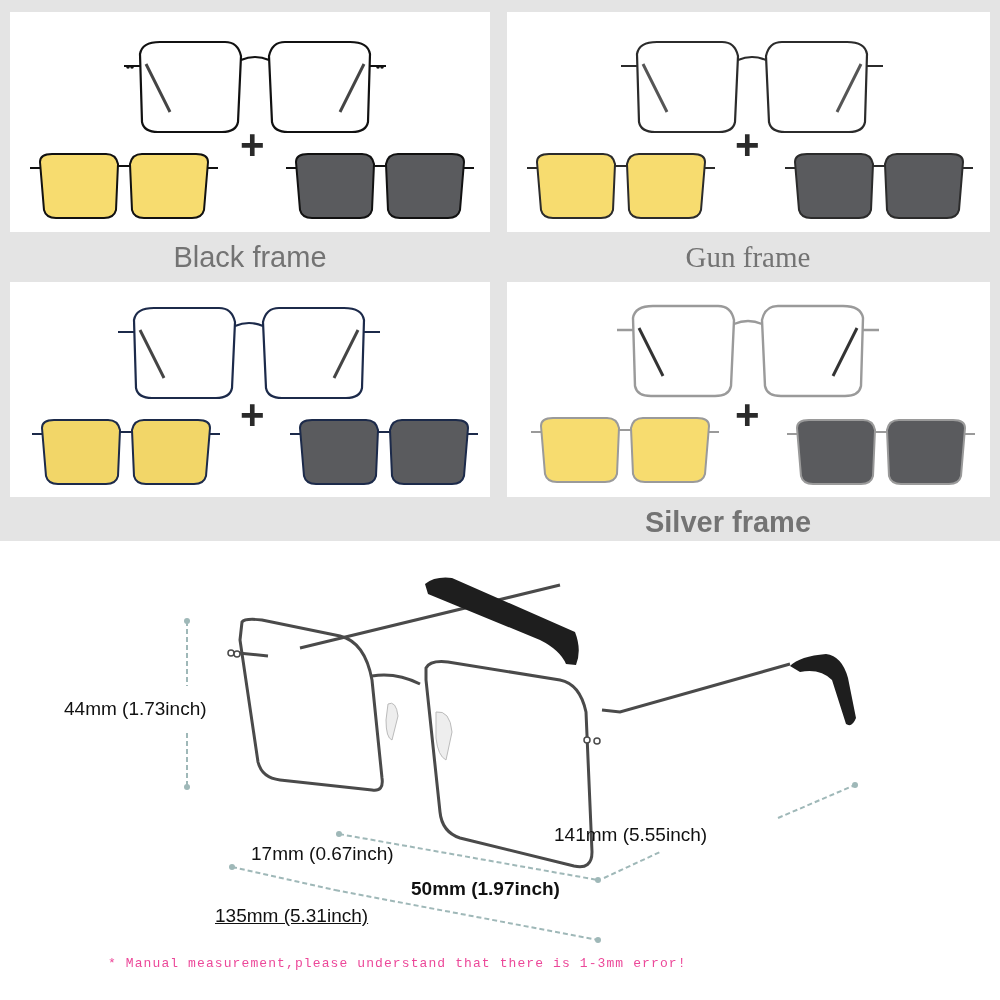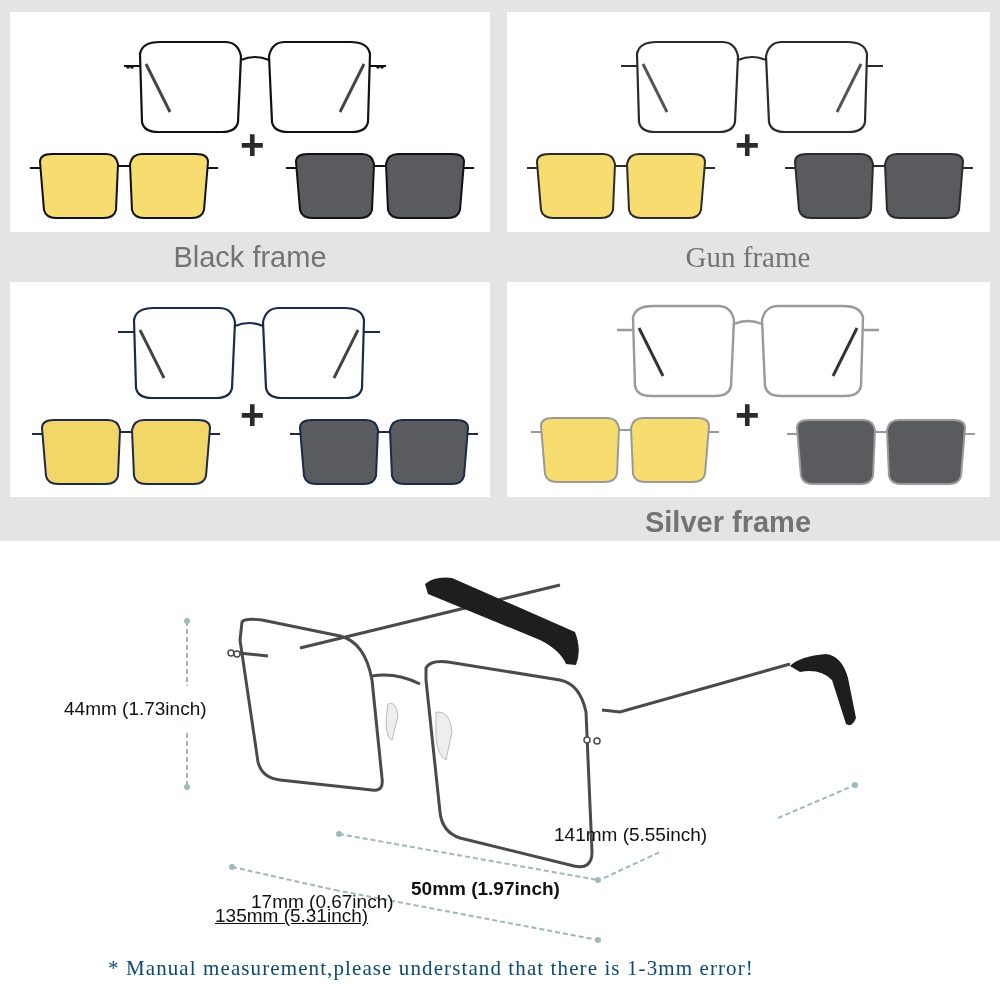--- a/index.html
+++ b/index.html
@@ -3,21 +3,21 @@
 <meta charset="utf-8">
 <style>
   html, body { margin:0; padding:0; }
   body { width:1000px; height:1000px; position:relative; overflow:hidden; background:#ffffff; font-family:"Liberation Sans", sans-serif; }
   .top { position:absolute; left:0; top:0; width:1000px; height:541px; background:#e4e4e4; }
   .panel { position:absolute; background:#ffffff; }
   .label { position:absolute; font-size:29px; color:#737373; text-align:center; white-space:nowrap; }
   .plus { position:absolute; font-size:42px; font-weight:bold; color:#2a2a2a; line-height:1; }
   .bottom { position:absolute; left:0; top:541px; width:1000px; height:459px; background:#fff; }
   .dim { position:absolute; font-size:19px; color:#111; white-space:nowrap; }
-  .note { position:absolute; left:108px; top:956px; font-size:21px; color:#0c4a6e; letter-spacing:1.1px; white-space:nowrap; font-family:Liberation Serif, serif; }
+  .note { position:absolute; left:108px; top:956px; font-size:13px; color:#ec4899; letter-spacing:1.1px; white-space:nowrap; font-family:Liberation Mono, monospace; }
   svg { position:absolute; overflow:visible; }
 </style>
 </head>
 <body>
 
 <div class="top">
 
   <div class="panel" style="left:10px;top:12px;width:480px;height:220px;">
     <svg style="left:100px;top:14px;" width="290" height="110" viewBox="0 0 290 110">
       <g fill="none" stroke="#111" stroke-width="2.2">
@@ -187,18 +187,18 @@
       <circle cx="187" cy="787" r="3"></circle>
     <circle cx="339" cy="834" r="3"></circle>
       <circle cx="598" cy="880" r="3"></circle>
     <circle cx="855" cy="785" r="3"></circle>
       <circle cx="232" cy="867" r="3"></circle>
     <circle cx="598" cy="940" r="3"></circle>
   </g>
 </svg>
 
 <div class="dim" style="left:64px;top:698px;">44mm (1.73inch)</div>
-<div class="dim" style="left:251px;top:843px;margin-top:48px;">17mm (0.67inch)</div>
+<div class="dim" style="left:251px;top:843px;">17mm (0.67inch)</div>
 <div class="dim" style="left:411px;top:878px;font-weight:bold;">50mm (1.97inch)</div>
 <div class="dim" style="left:554px;top:824px;">141mm (5.55inch)</div>
 <div class="dim" style="left:215px;top:905px;text-decoration:underline;">135mm (5.31inch)</div>
 
 <div class="note">* Manual measurement,please understand that there is 1-3mm error!</div>
 
 </body></html>

